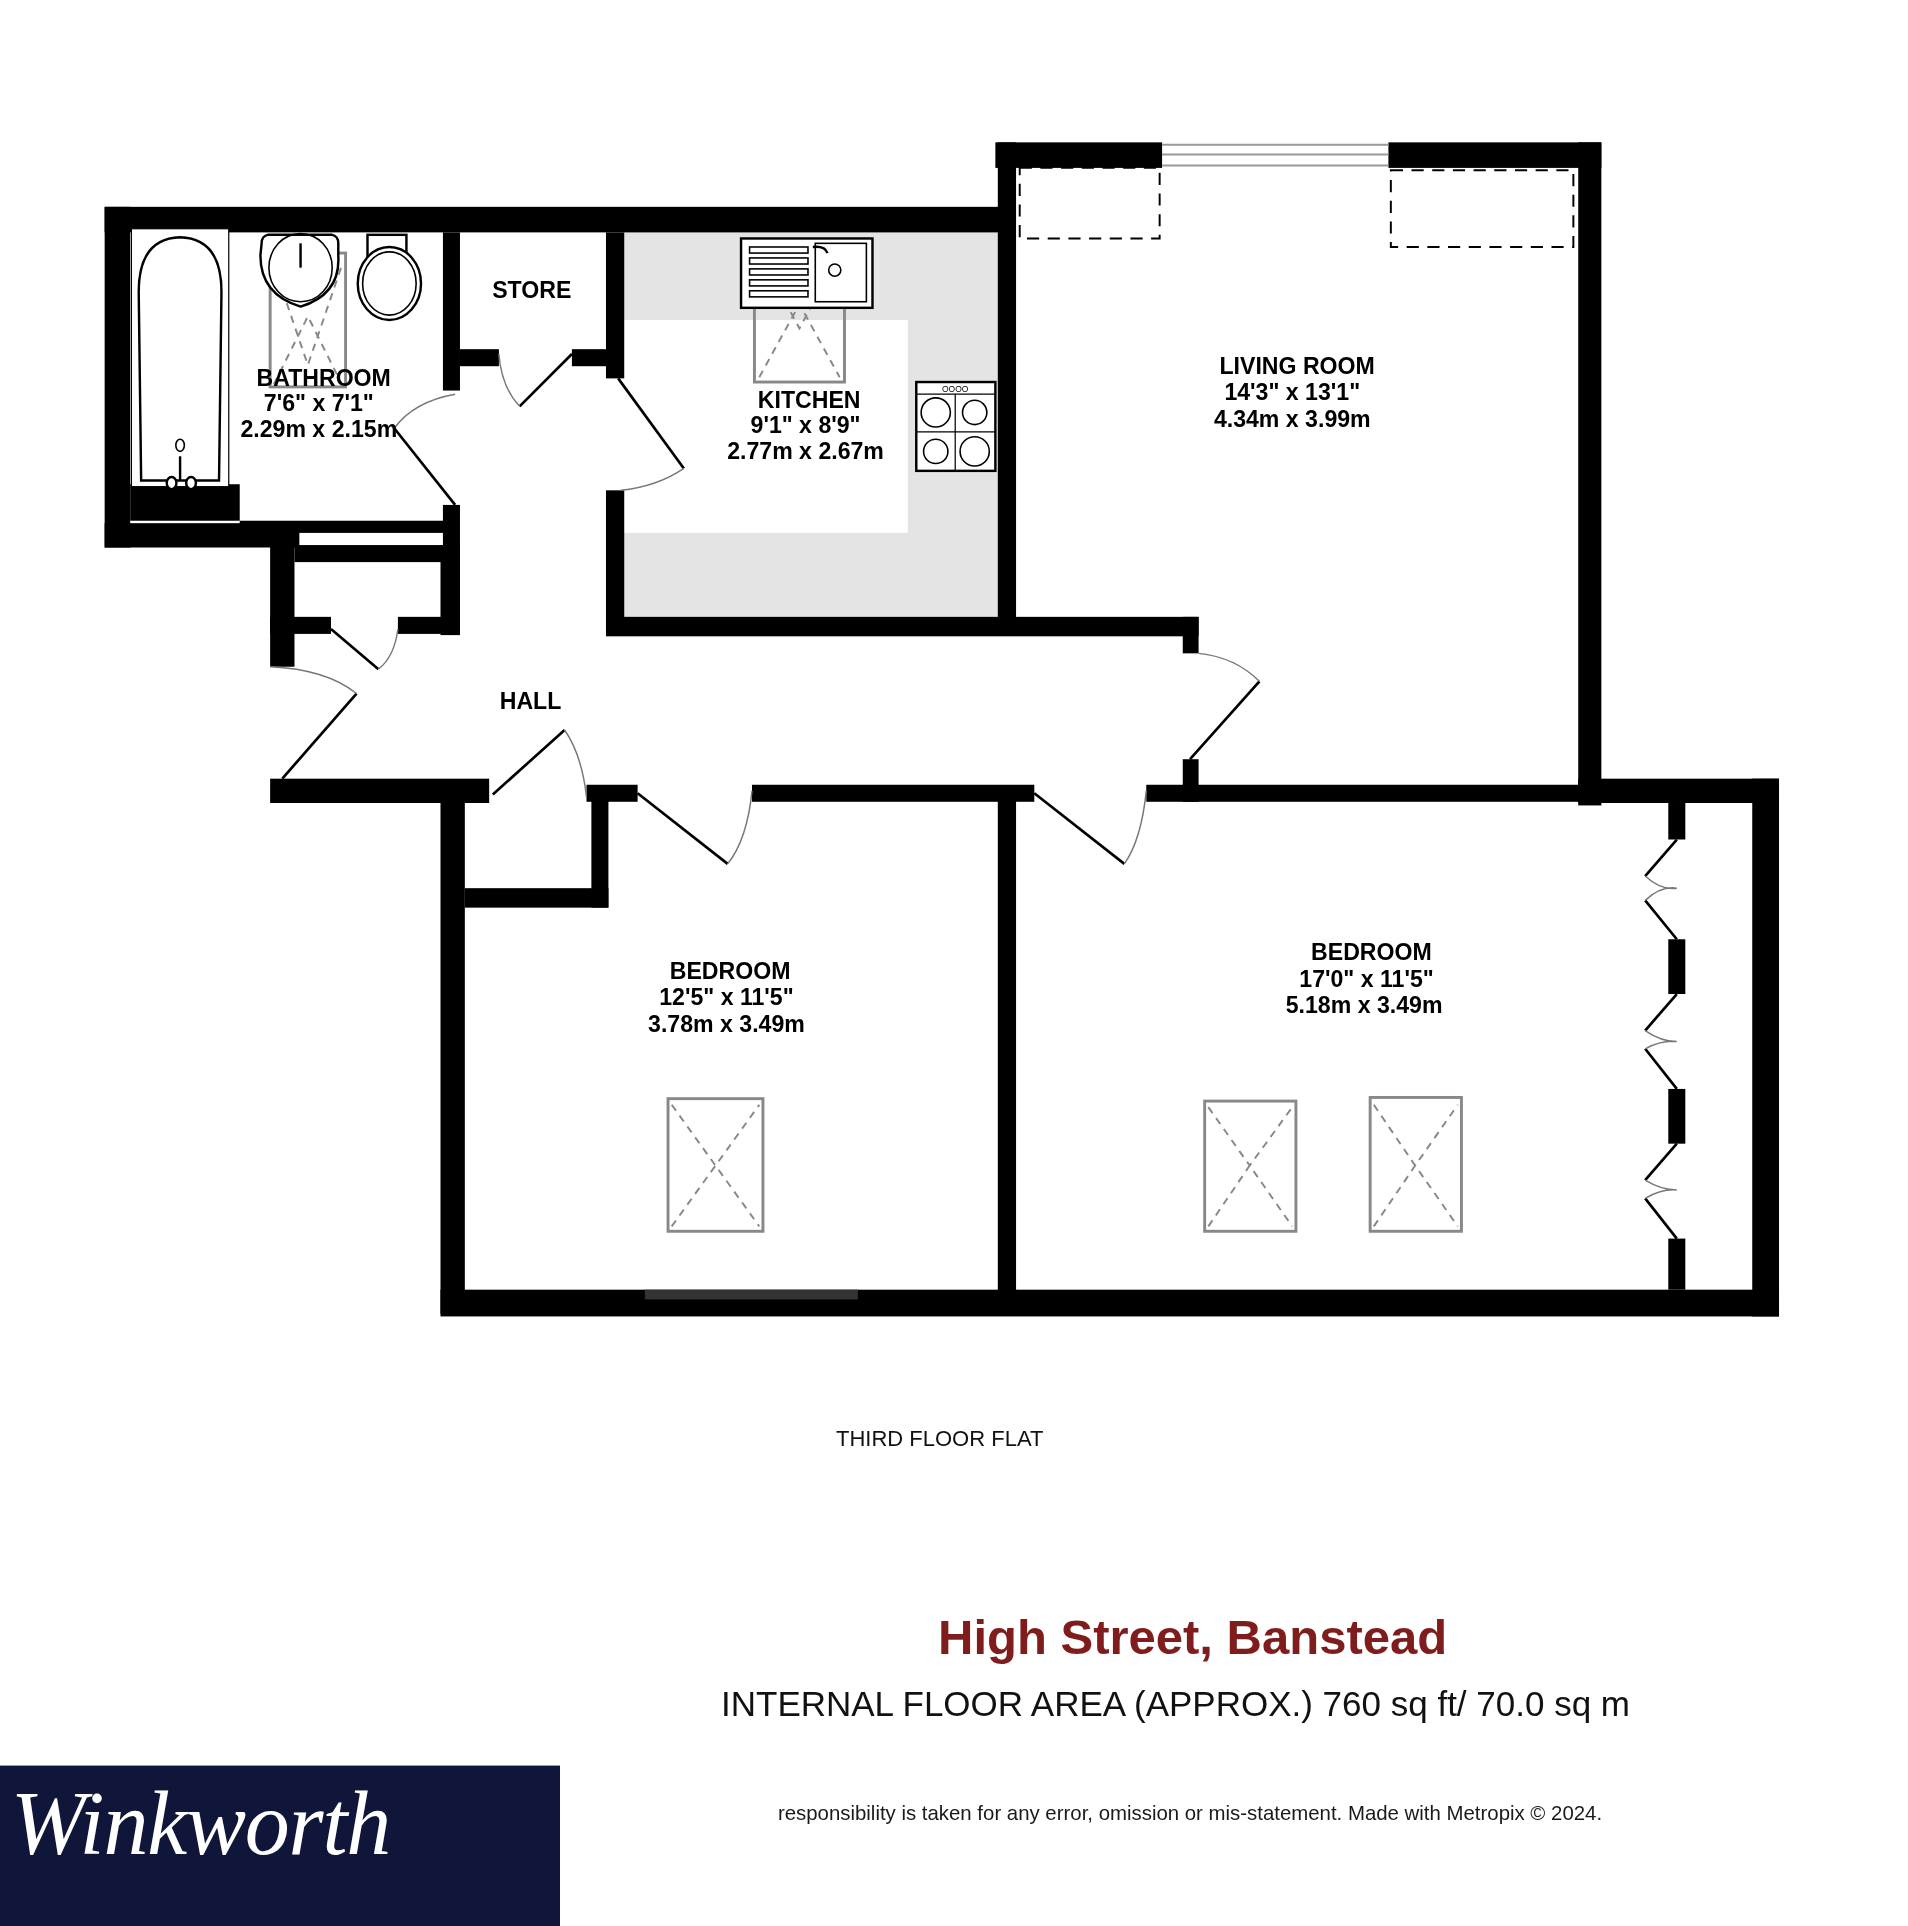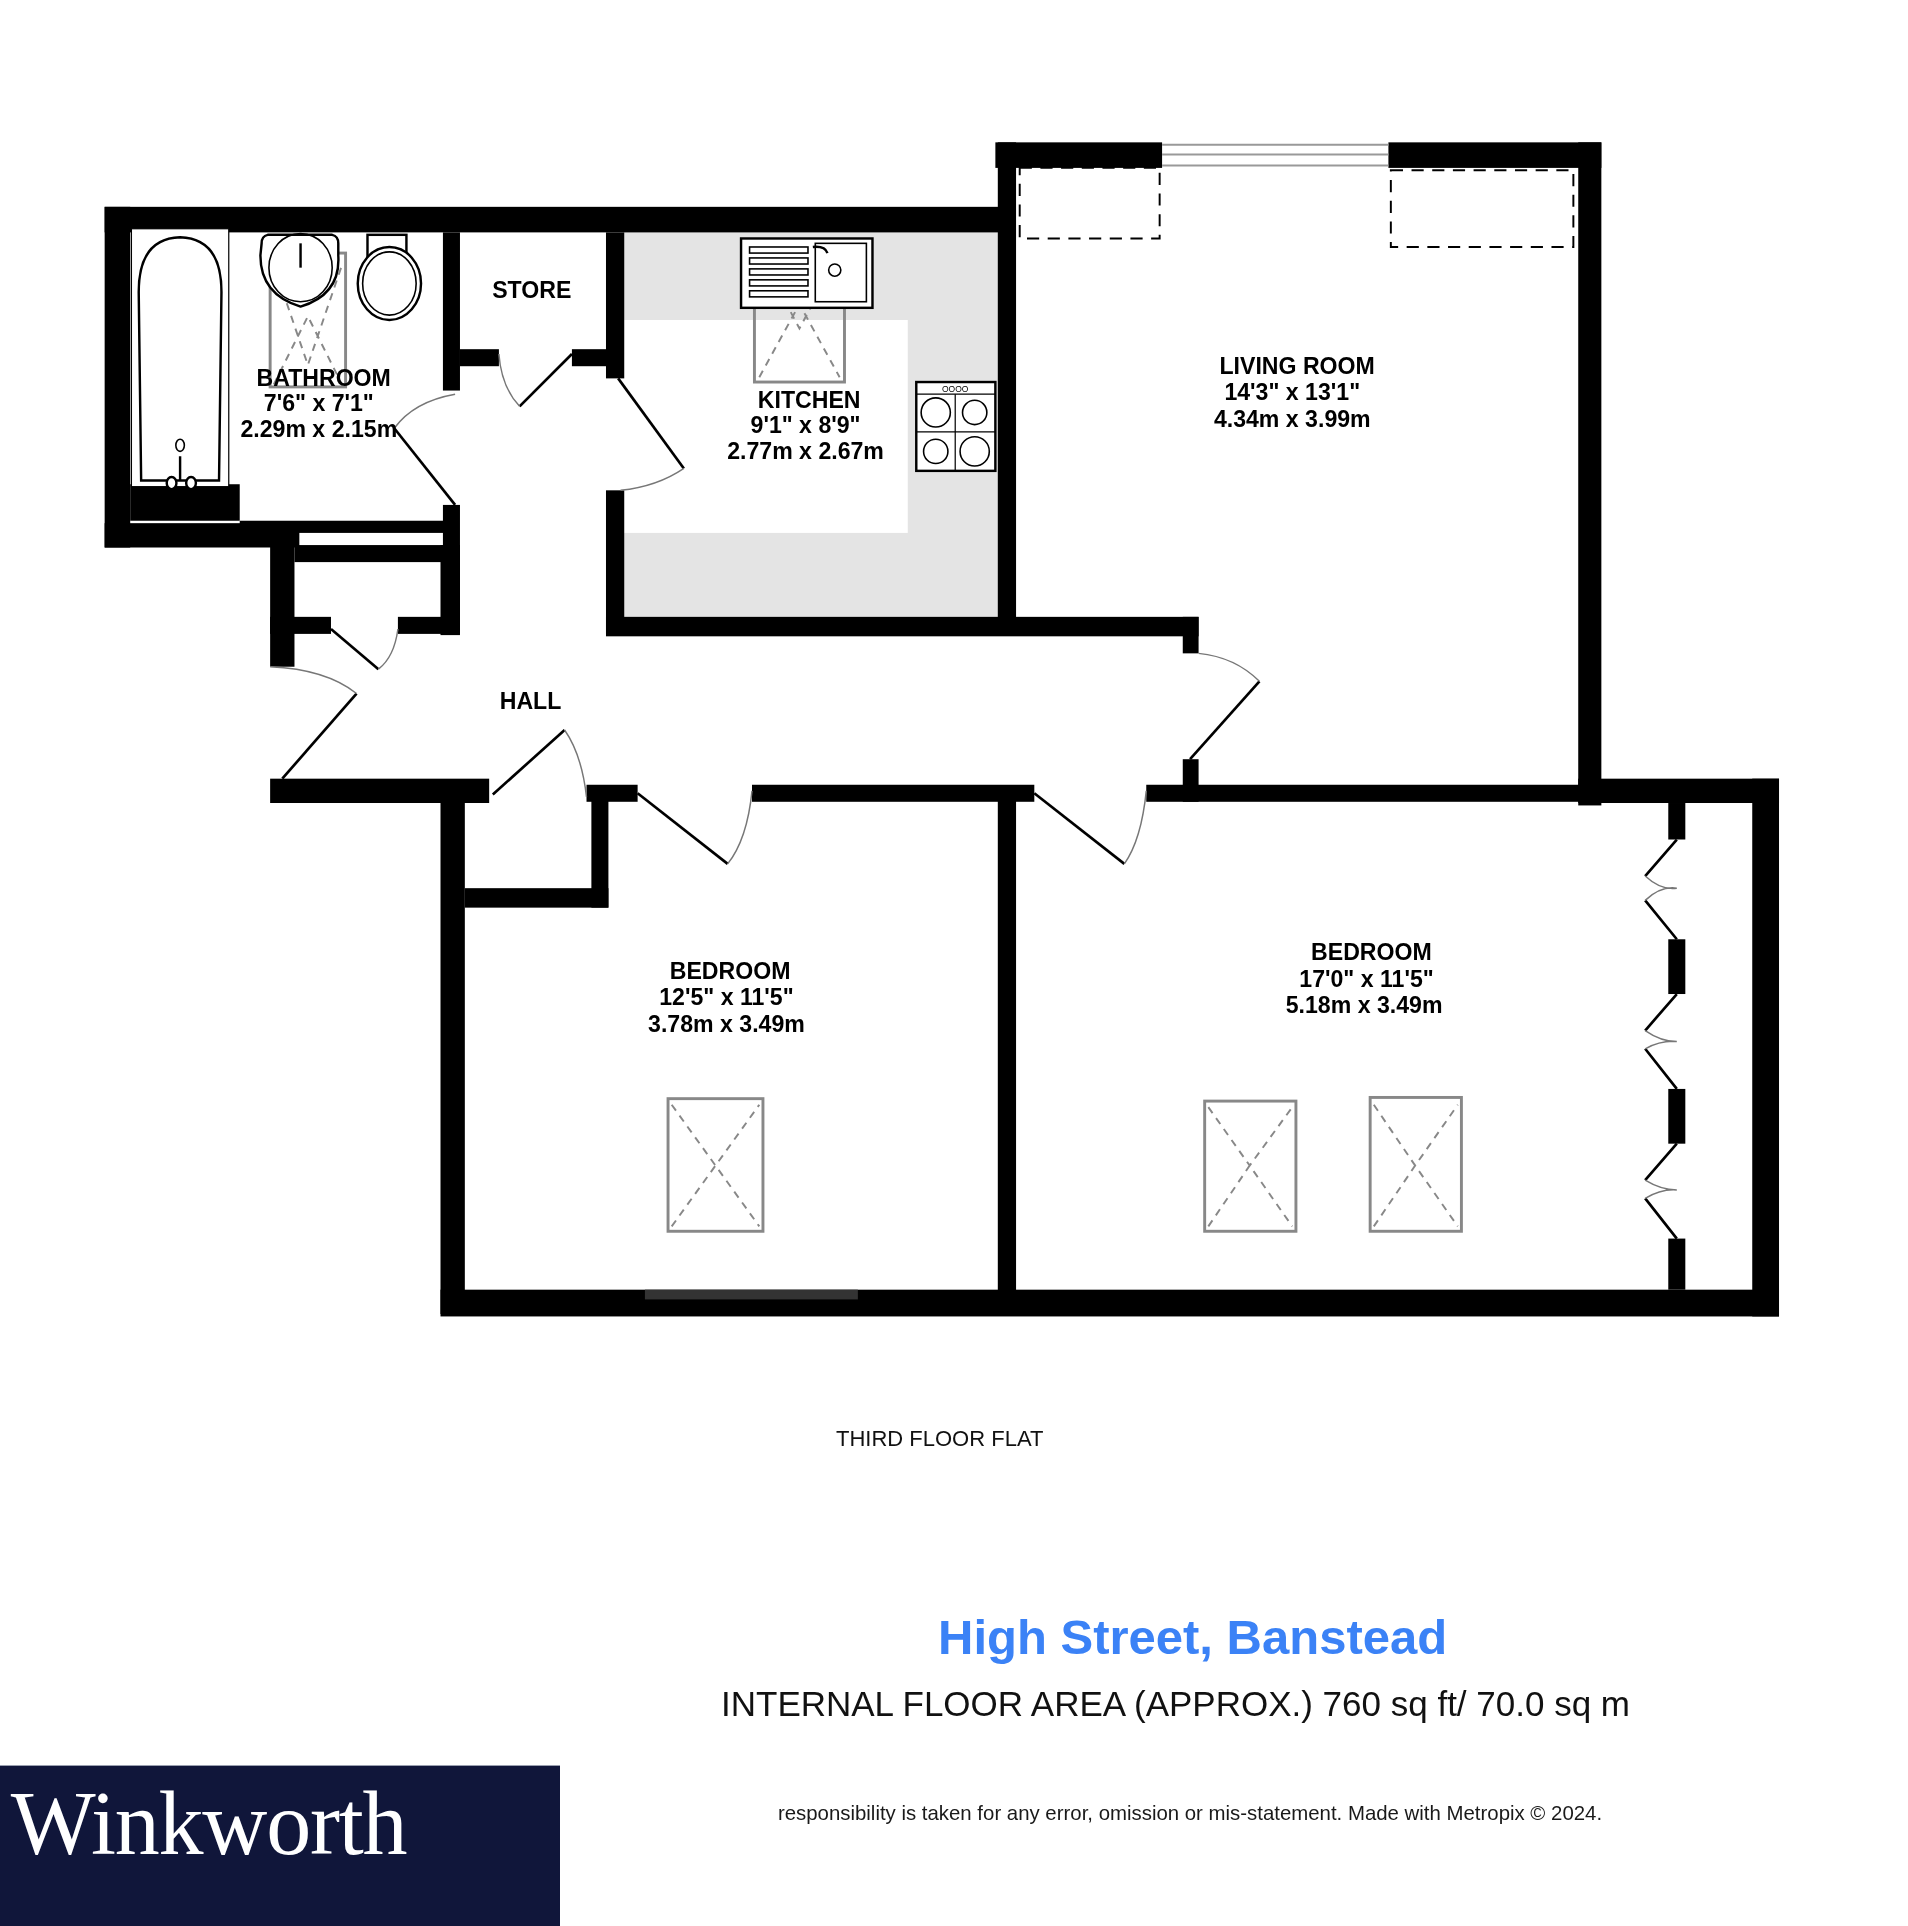--- a/index.html
+++ b/index.html
@@ -10,26 +10,26 @@
   .swing { fill: none; stroke: #777; stroke-width: 1.2; }
   .leaf { stroke: #000; stroke-width: 2.2; }
   .dash-gray { fill: none; stroke: #888; stroke-width: 1.6; stroke-dasharray: 6 5; }
   .frame-gray { fill: none; stroke: #888; stroke-width: 2.4; }
   .dash-black { fill: none; stroke: #000; stroke-width: 1.6; stroke-dasharray: 10 7; }
   .fixture { fill: #fff; stroke: #000; stroke-width: 2; }
   .thin { fill: none; stroke: #000; stroke-width: 1.3; }
 
   .caption { position: absolute; left: 0; width: 1908px; text-align: center; color: #111; }
   #floor-name { top: 1426px; left: 836px; width: auto; text-align: left; font-size: 22px; }
-  #address { top: 1609px; left: 938px; width: auto; text-align: left; font-size: 49px; font-weight: bold; color: #3b82f6; }
+  #address { top: 1609px; left: 938px; width: auto; text-align: left; font-size: 49px; font-weight: bold; color: #7f1d1d; }
   #area { top: 1684px; left: 721px; width: auto; text-align: right; font-size: 35px; }
   #disclaimer { top: 1800px; left: 721px; width: 938px; font-size: 20.4px; line-height: 26px; color: #1a1a1a; }
 
   #brand-bar { position: absolute; left: 0; top: 1765px; width: 560px; height: 161px; background: #10163a; border-top: 1.8px solid #9aa0b0; }
-  #brand-name { position: absolute; left: 10.8px; top: 13.2px; font-family: "Liberation Serif", "DejaVu Serif", serif; font-size: 90px; color: #ffffff; letter-spacing: -1.2px; line-height: 90px; }
+  #brand-name { position: absolute; left: 10.8px; top: 13.2px; font-family: "Liberation Serif", "DejaVu Serif", serif; font-size: 90px; color: #ffffff; letter-spacing: -1.2px; line-height: 90px; font-style: italic; }
 </style>
 </head>
 <body>
 
 <svg id="plan" viewBox="0 0 1568 1583" preserveAspectRatio="none" xmlns="http://www.w3.org/2000/svg">
 
   <g>
     <rect x="512" y="190" width="310" height="318" fill="#e4e4e4"></rect>
     <rect x="512" y="263" width="234" height="175" fill="#ffffff"></rect>
   </g>

